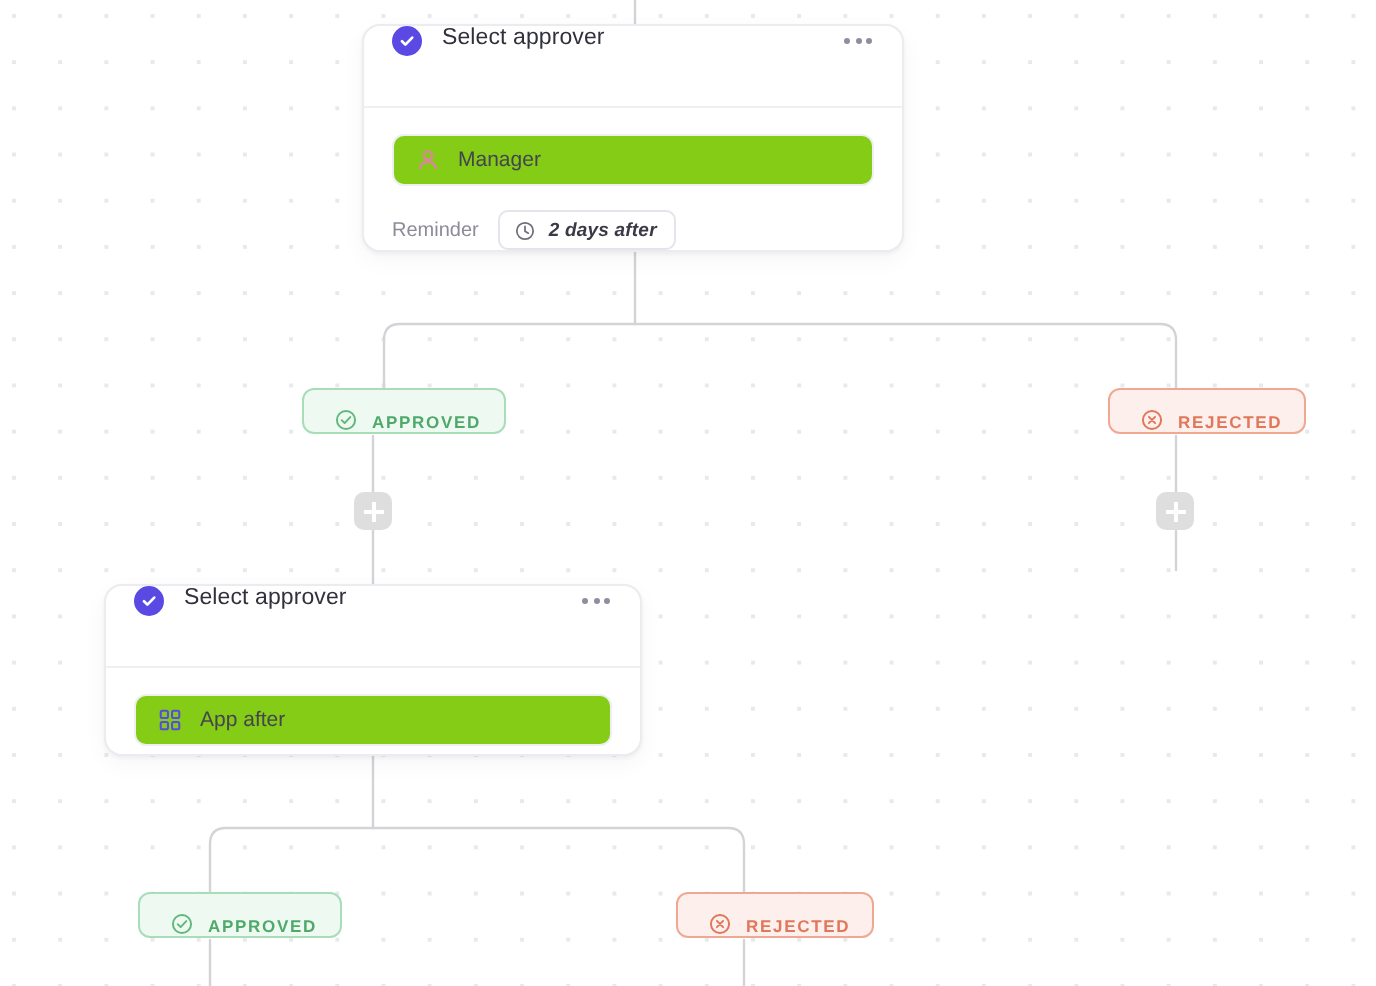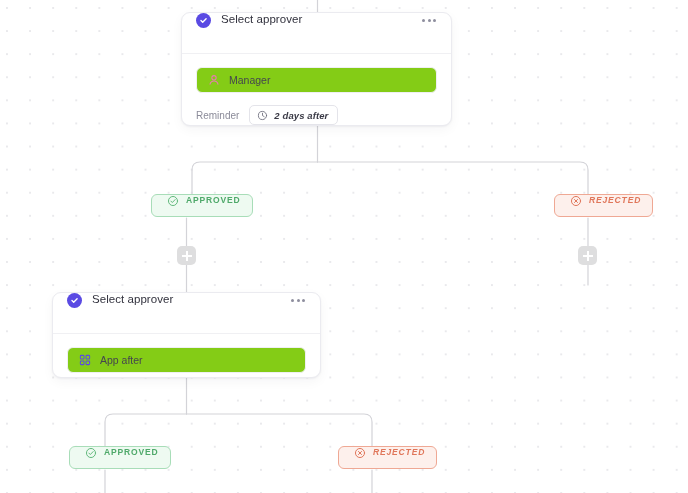--- a/index.html
+++ b/index.html
@@ -140,21 +140,21 @@
     margin-left: 6px;
     font-weight: 600;
     letter-spacing: 0.1px;
     white-space: nowrap;
   }
 
   
   .badge {
     position: absolute;
     display: inline-flex;
-    align-items: flex-start;
+    align-items: flex-end;
     height: 23px;
     padding: 0 11px 0 8px;
     border-radius: 6px;
     box-sizing: border-box;
     cursor: pointer;
     white-space: nowrap;
   }
   .badge svg { display: block; flex: 0 0 auto; }
   .badge span {
     font-size: 8.5px;
@@ -164,21 +164,21 @@
   }
   .badge-approved {
     background: #eefaf1;
     border: 1px solid #a8ddb8;
   }
   .badge-approved span { color: #4fa96a; }
   .badge-rejected {
     background: #fdf0ec;
     border: 1px solid #efa894;
   }
-  .badge-rejected span { color: #e0765a; font-style: italic; }
+  .badge-rejected span { color: #e0765a; }
 
   
   .plus-btn {
     position: absolute;
     width: 19px;
     height: 19px;
     border-radius: 5px;
     background: #dededf;
     cursor: pointer;
   }

